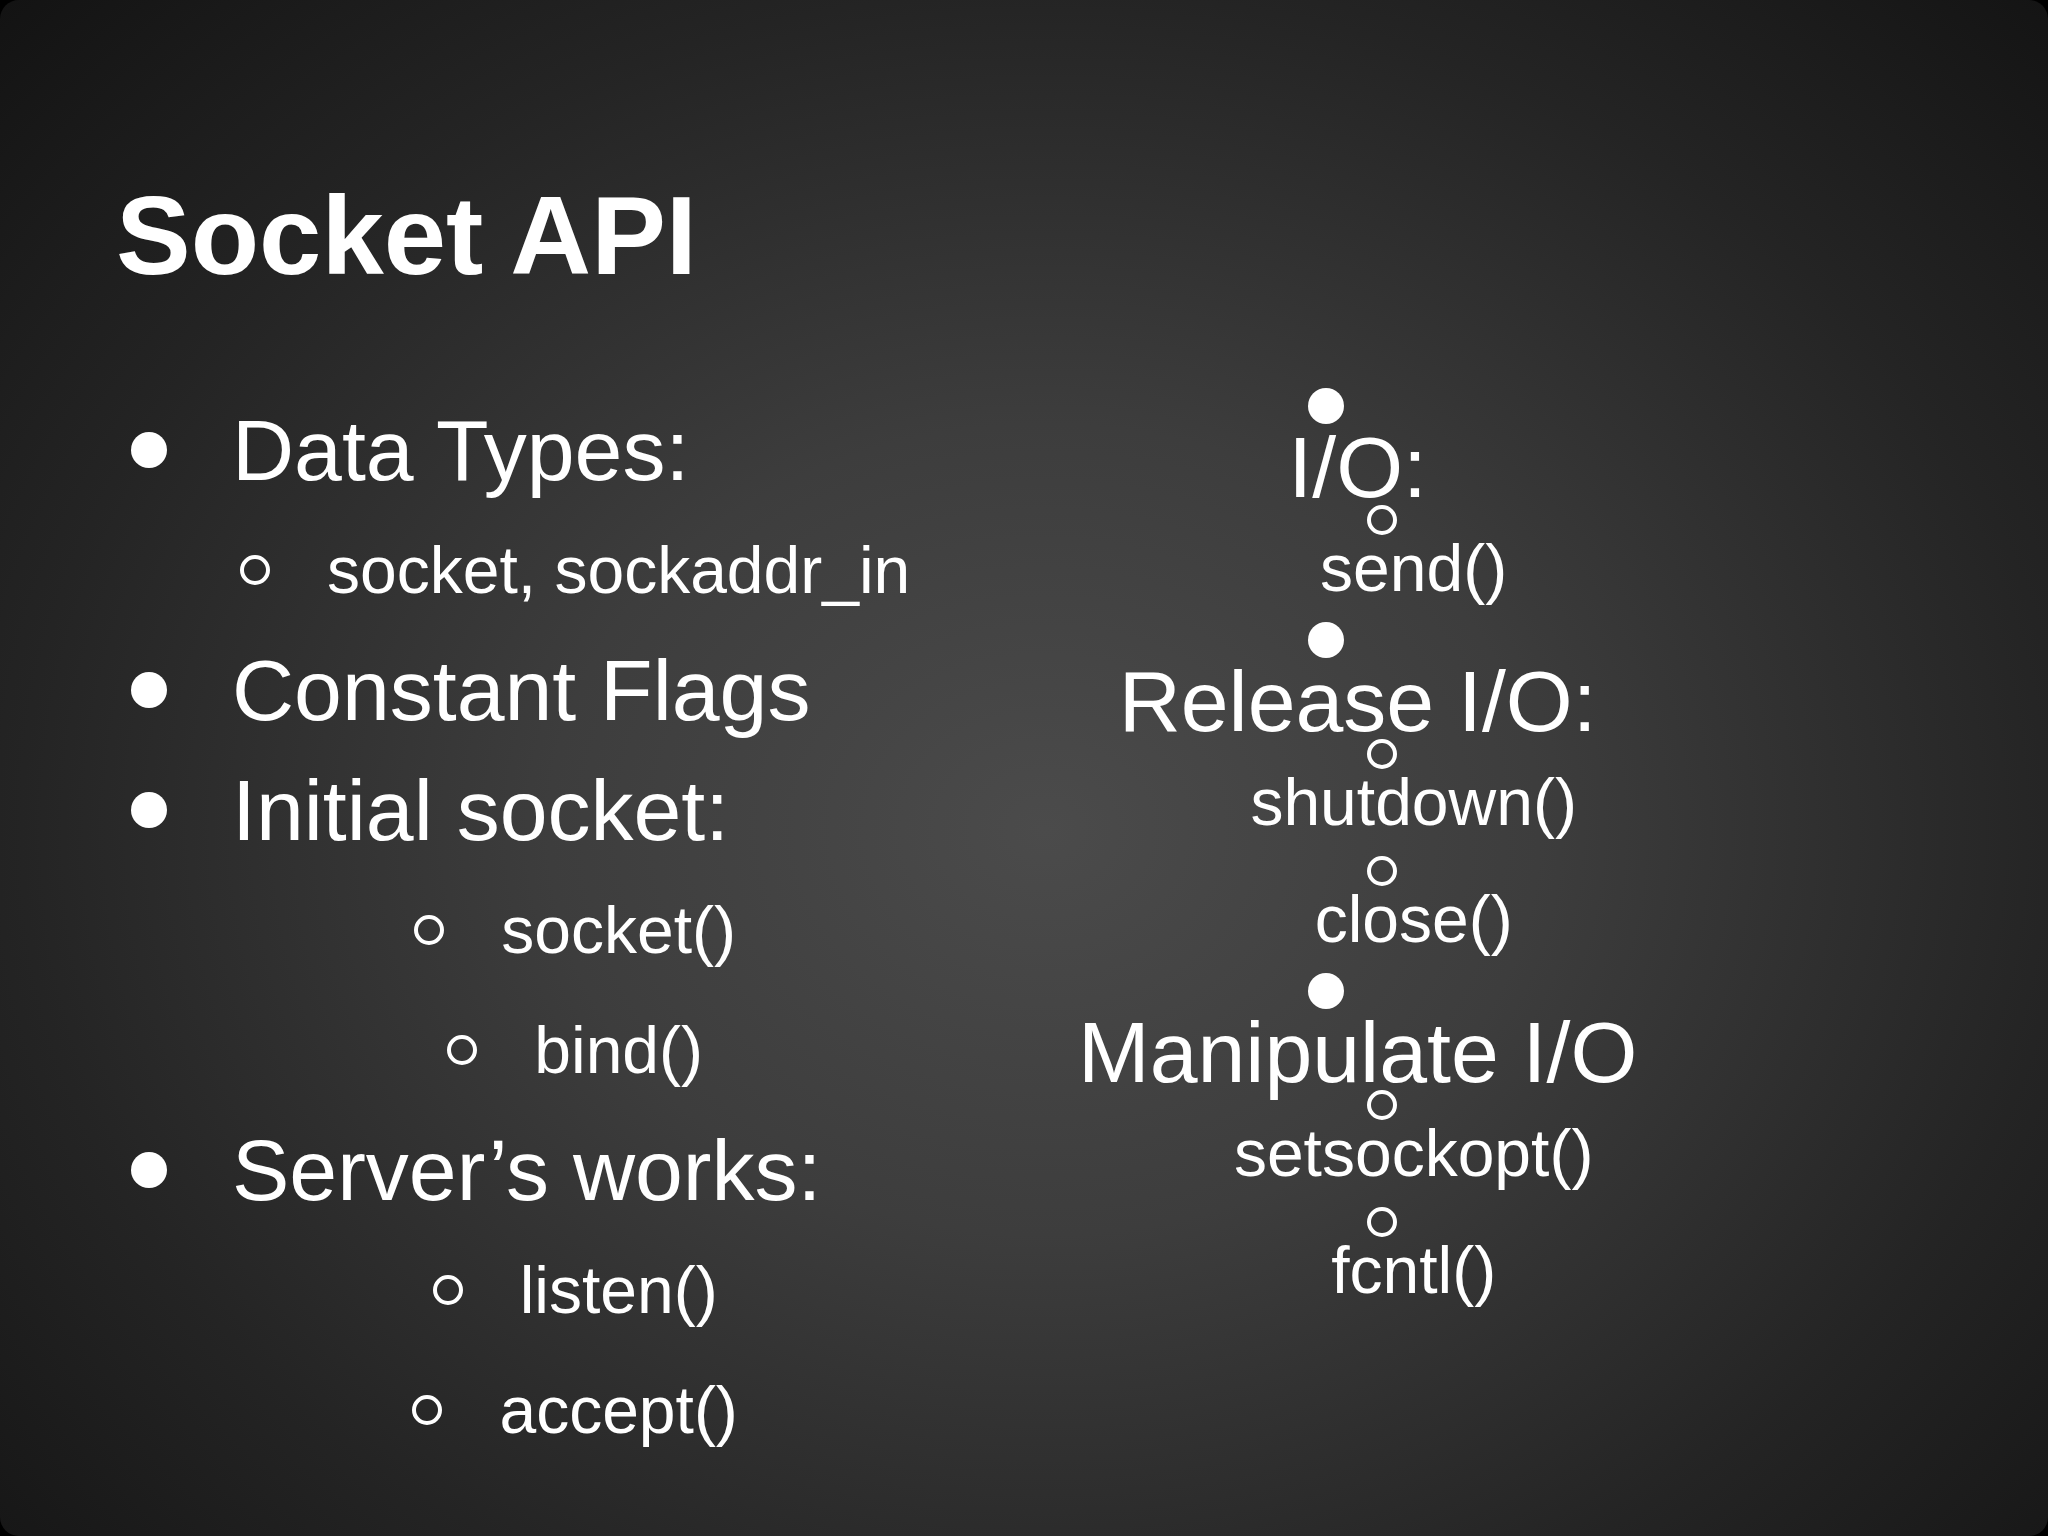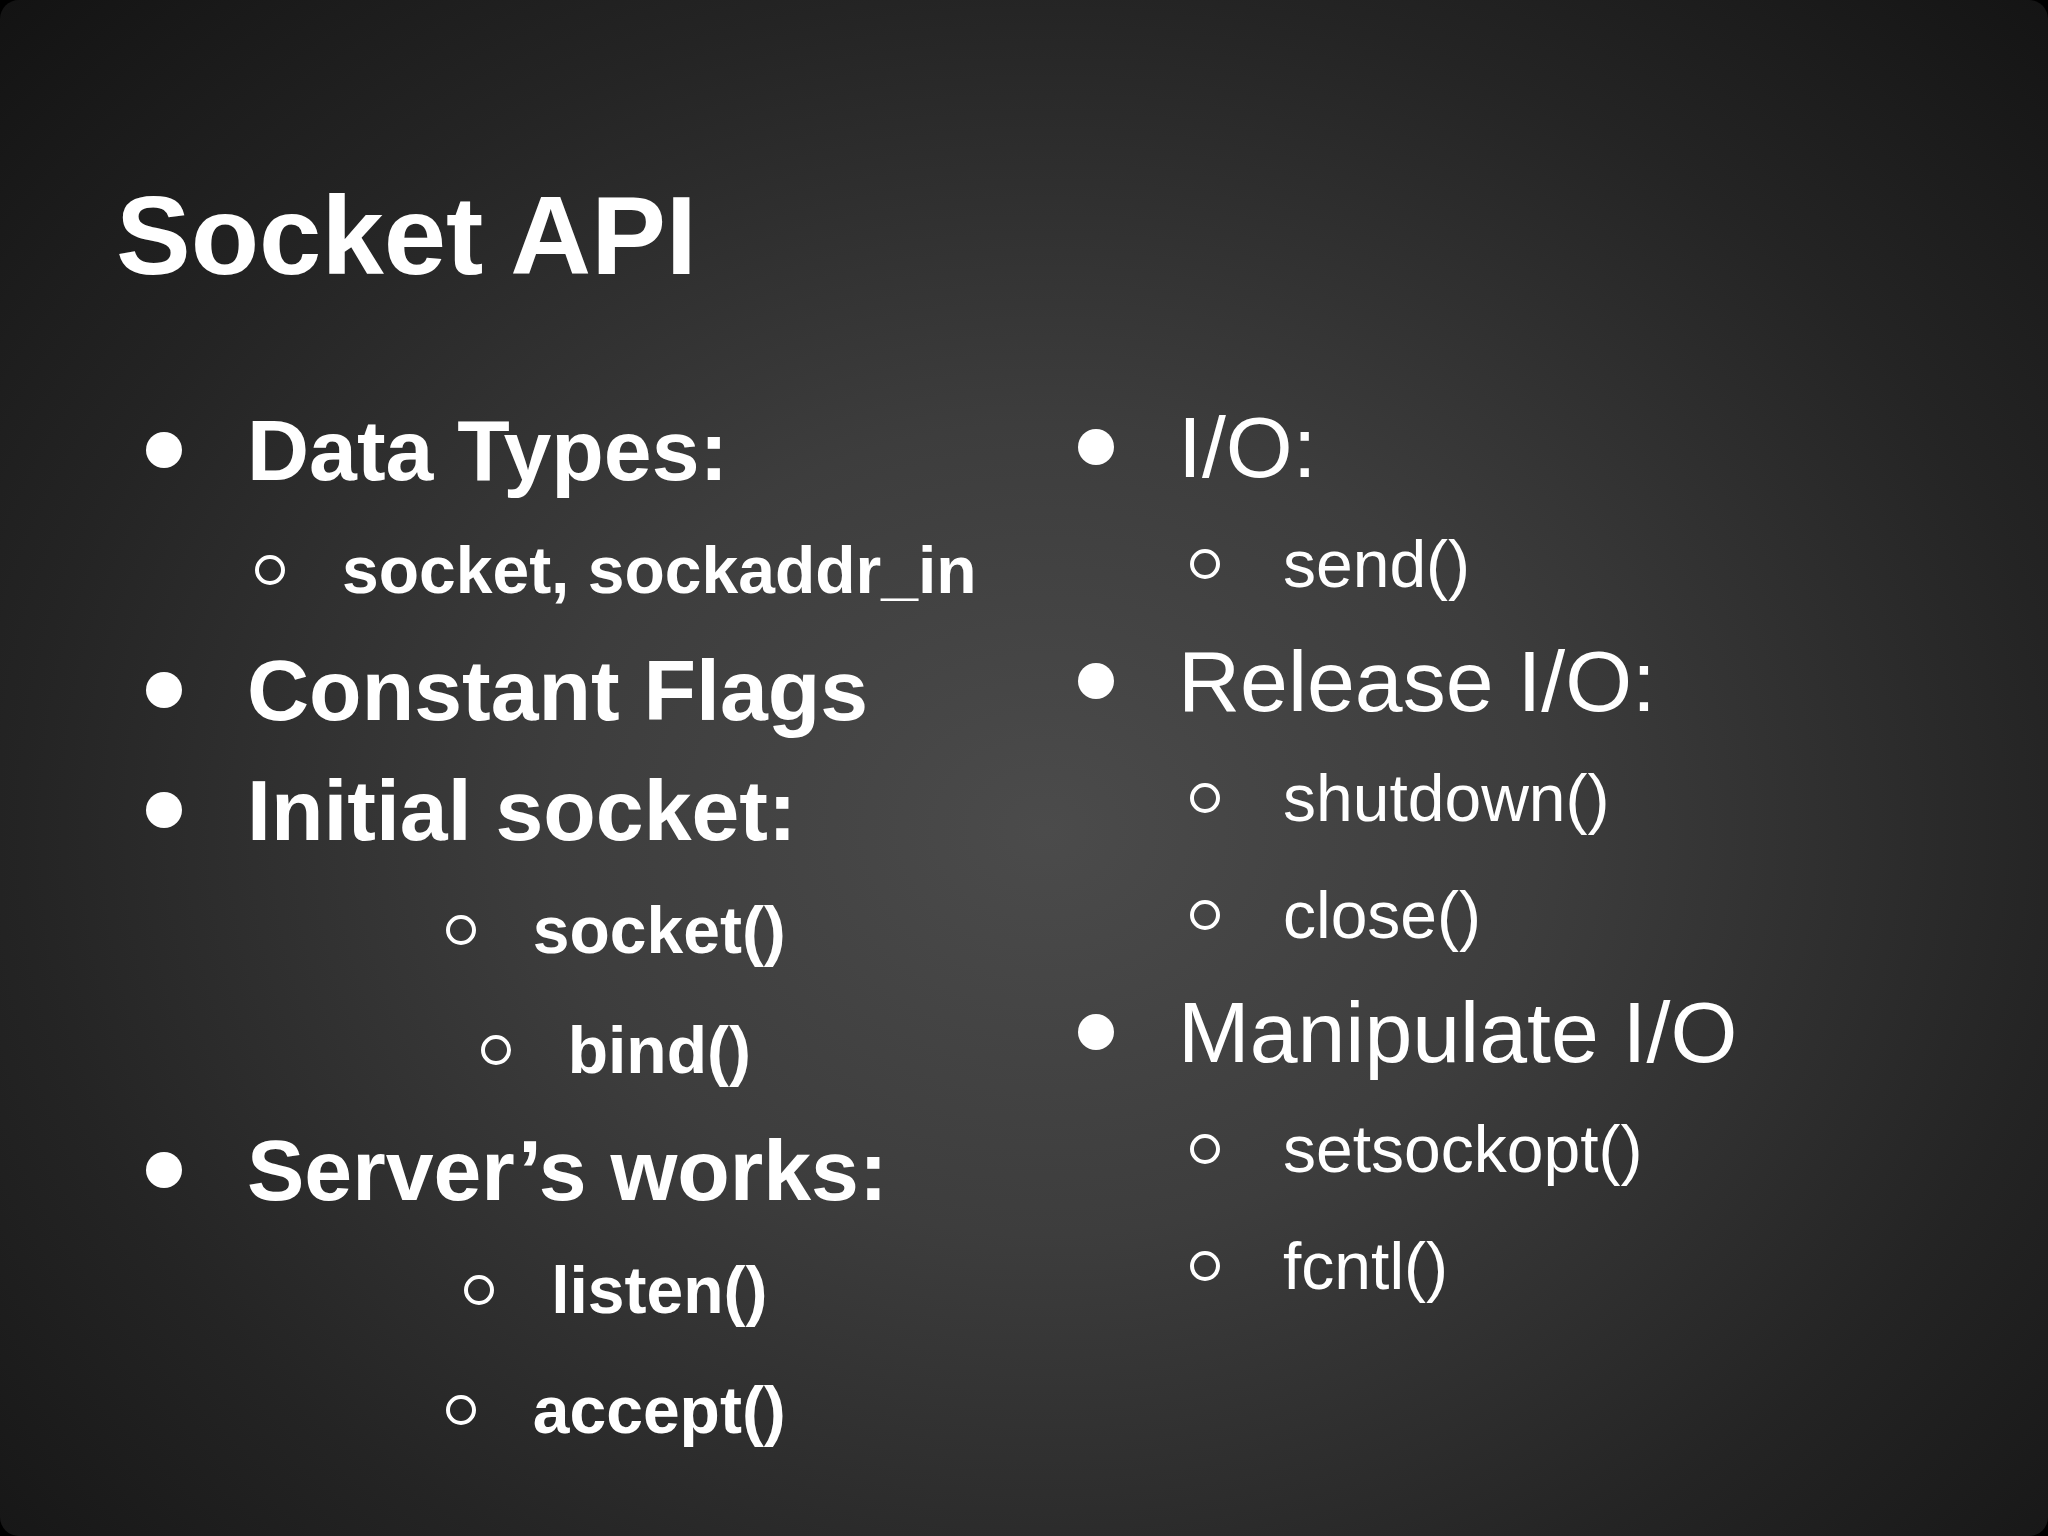--- a/index.html
+++ b/index.html
@@ -25,29 +25,29 @@
     position: absolute;
     left: 116px;
     top: 180px;
     margin: 0;
     font-size: 112px;
     font-weight: 700;
     line-height: 1;
     white-space: nowrap;
   }
   .col { position: absolute; }
-  .col-left  { left: 146px;  top: 390px; font-weight: bold; }
+  .col-left  { left: 131px;  top: 390px; }
   .col-right { left: 1078px; top: 388px; }
   .item {
     display: flex;
     align-items: center;
     white-space: nowrap;
   }
   .col-left  .item { height: 120px; }
-  .col-right .item { height: 117px; }
+  .col-right .item { height: 117px; flex-direction: column; }
   .bullet { flex: none; }
   .lvl1 .bullet {
     width: 36px; height: 36px;
     border-radius: 50%;
     background: var(--text, #ffffff);
   }
   .lvl2 .bullet {
     width: 22px; height: 22px;
     border: 4px solid var(--text, #ffffff);
     border-radius: 50%;

